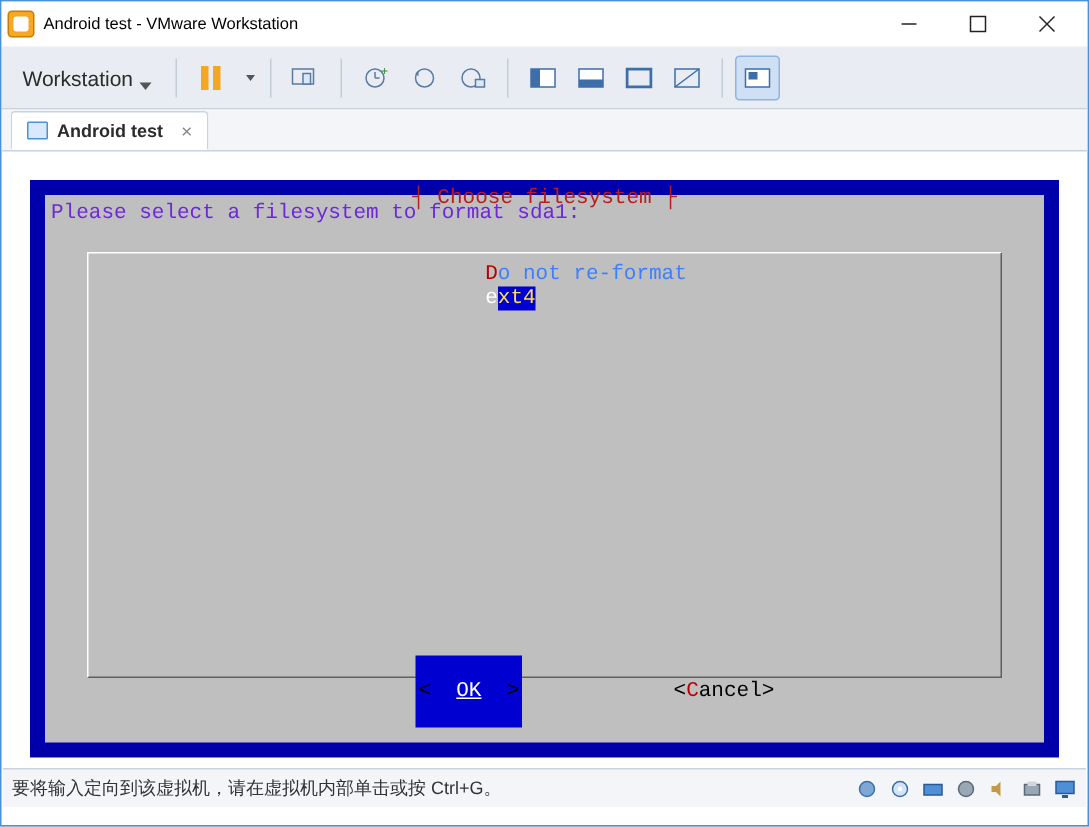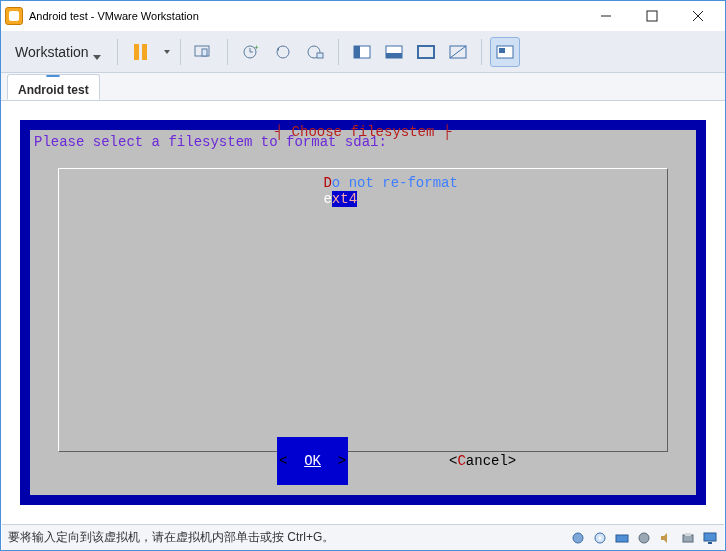--- a/index.html
+++ b/index.html
@@ -83,21 +83,20 @@
   .tab{
     height:26px;
     background:#fff;
     border:1px solid #c9d3e0;
     border-bottom:1px solid #fff;
     border-radius:3px 3px 0 0;
     display:flex;align-items:center;
     padding:0 10px;gap:6px;
     font-size:12px;font-weight:bold;color:#2b2b2b;
     position:relative;
-    flex-direction:column;
   }
   .tab .mon-icon{
     width:14px;height:12px;border:1px solid #4a90d9;background:#d9e8fb;position:relative;border-radius:1px;
   }
   .tab .close{color:#888;font-weight:normal;margin-left:6px;font-size:13px;}
   
   .vm-area{
     position:absolute;
     top:101px; 
     left:1px;right:1px;
@@ -141,39 +140,39 @@
     border-bottom-color:#606060;
     padding:6px 0 0 0;
   }
   .fs-line{
     white-space:pre;
     padding:0 4px;
   }
   .fs-first{color:#b80000;}
   .fs-rest{color:#3d7fff;}
   .fs-sel .fs-first{color:#fff;}
-  .fs-sel .fs-rest{background:#0000d0;color:#fca5a5;}
+  .fs-sel .fs-rest{background:#0000d0;color:#fde047;}
   .btn-row{
     position:absolute;
     bottom:10px;left:0;right:0;
     text-align:center;
     white-space:pre;
     font-family:"Courier New",monospace;
     font-size:14px;
   }
   .ok-btn{
     background:#0000d0;color:#fff;padding:16px 2px;
   }
   .ok-arrow{color:#000;}
   .ok-text{text-decoration:underline;}
   .cancel-red{color:#b80000;}
   
   .statusbar{
     position:absolute;
-    bottom:0;left:1px;right:1px;height:26px;
+    bottom:12px;left:1px;right:1px;height:26px;
     background:#f3f5f9;
     border-top:1px solid #c9d3e0;
     display:flex;align-items:center;
     padding:0 6px;
     font-size:12px;color:#333;
     justify-content:space-between;
   }
   .tray{display:flex;gap:6px;align-items:center;}
   .tray-icon{width:16px;height:14px;display:flex;align-items:center;justify-content:center;}
 </style>

